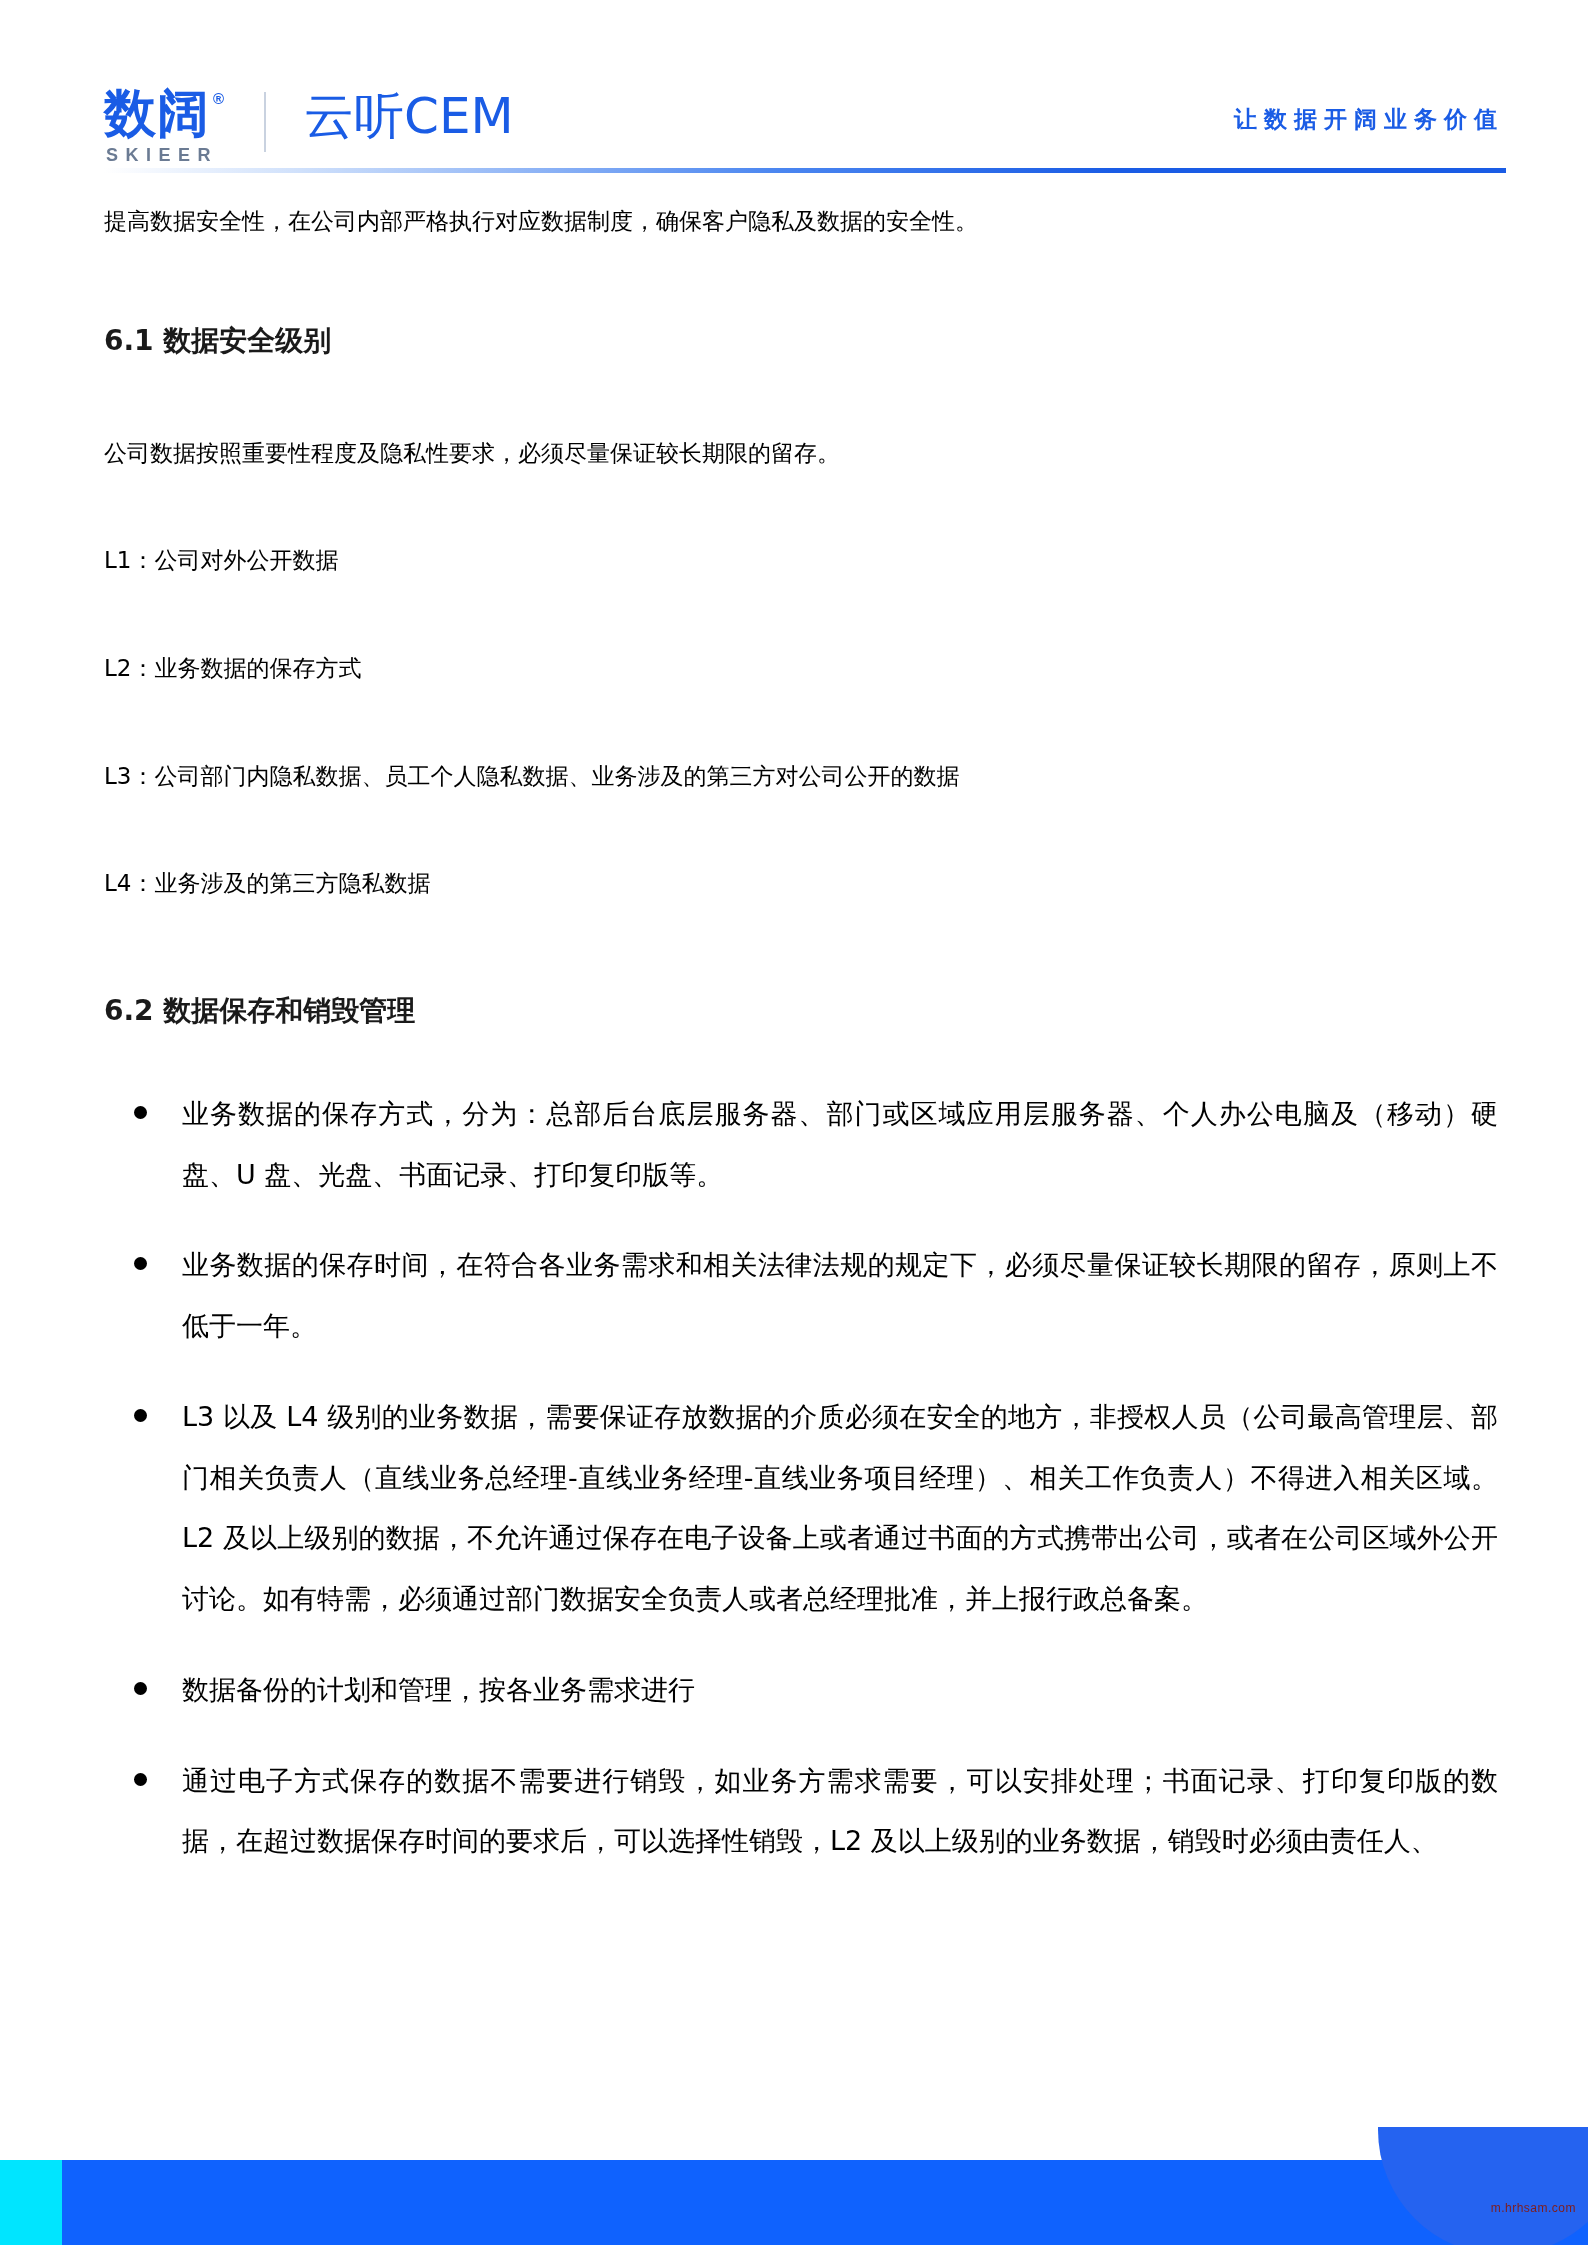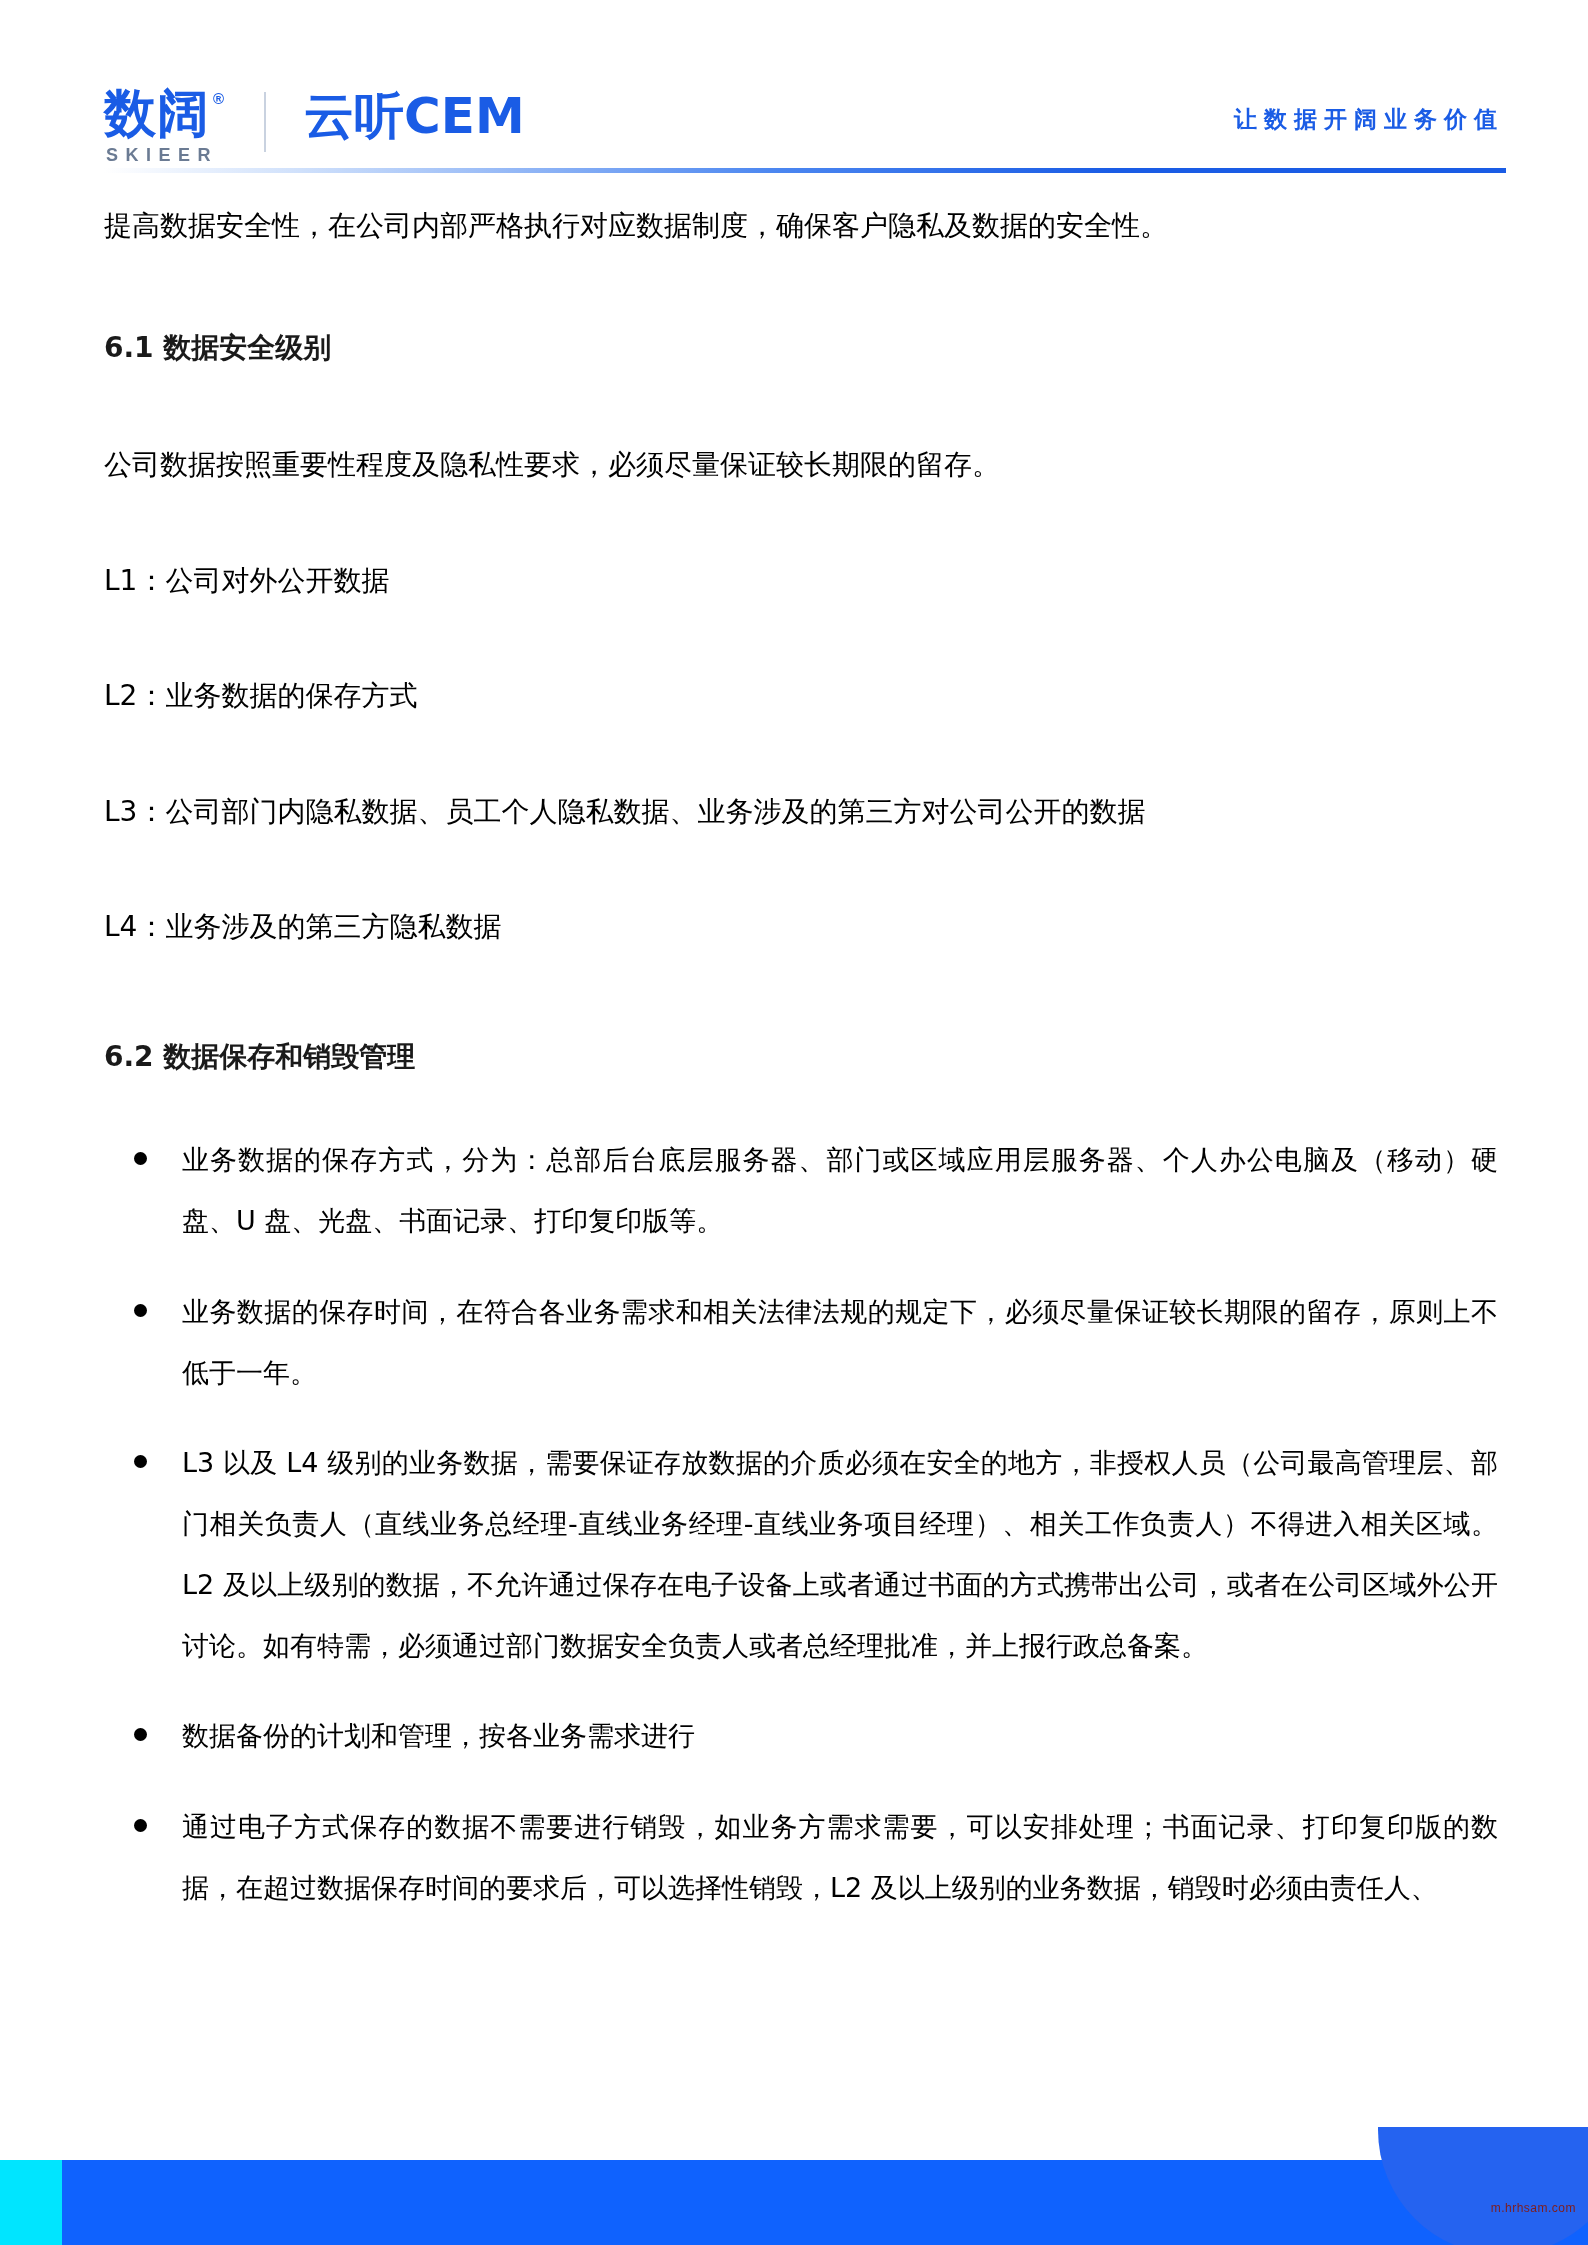--- a/index.html
+++ b/index.html
@@ -89,21 +89,21 @@
   }
   .logo-divider {
     width: 2px;
     align-self: stretch;
     background: #c9d2e0;
     margin: 4px 22px 14px 18px;
   }
   .logo-product {
     font-family: "DejaVu Sans", "Liberation Sans", sans-serif;
     font-size: 50px;
-    font-weight: 700;
+    font-weight: 400;
     color: #1A5CE5;
     line-height: 1.05;
     letter-spacing: 0px;
     margin-top: 2px;
   }
 
   
   .tagline-block {
     display: flex;
     flex-direction: column;
@@ -132,21 +132,21 @@
   
   .content {
     position: absolute;
     left: 104px;
     right: 82px;
     top: 196px;
   }
 
   .para {
     font-family: "DejaVu Sans", "Liberation Sans", sans-serif;
-    font-size: 28px;
+    font-size: 23px;
     line-height: 1.55;
     color: #000000;
     margin: 0;
   }
 
   .intro { margin-top: 8px; }
 
   .heading {
     font-family: "DejaVu Sans", "Liberation Sans", sans-serif;
     font-size: 28px;

